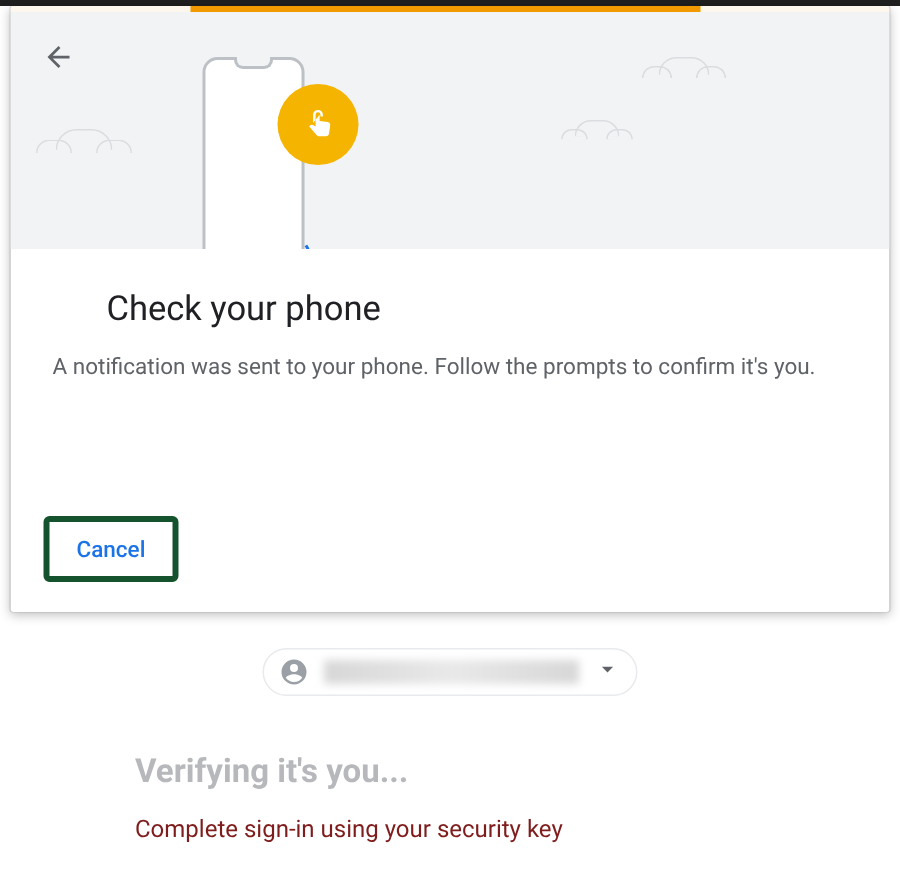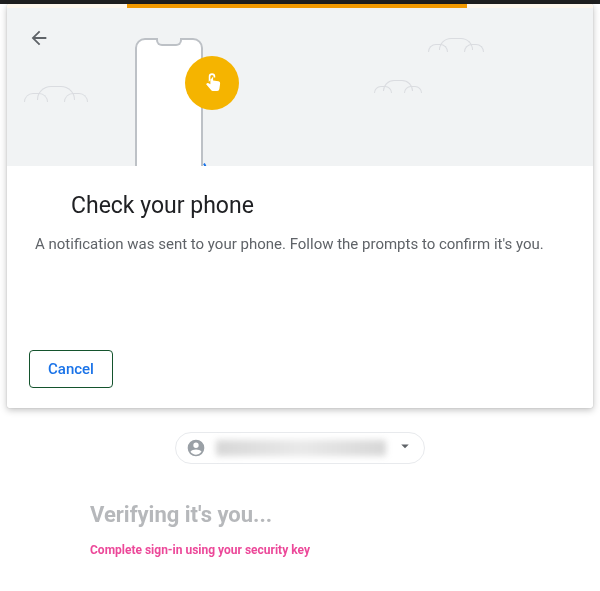--- a/index.html
+++ b/index.html
@@ -48,23 +48,22 @@
     filter: blur(3px);
   }
   .bg-heading {
     margin: 38px 0 0 90px;
     font-size: 22px;
     color: #b6b8bb;
     font-weight: 700;
   }
   .bg-sub {
     margin: 16px 0 0 90px;
-    font-size: 12px;
-    color: #ec4899;
-    font-weight: bold;
+    font-size: 16px;
+    color: #7f1d1d;
   }
   .account-icon svg { display:block; }
 
   
   .dialog {
     position: absolute;
     top: 0;
     left: 7px;
     width: 586px;
     height: 404px;
@@ -210,21 +209,21 @@
     gap: 10px;
     font-family: inherit;
   }
   .choose-btn .tri {
     width: 0; height: 0;
     border-left: 5px solid transparent;
     border-right: 5px solid transparent;
     border-top: 6px solid #1a73e8;
   }
   .cancel-btn {
-    border: 1px solid #14532d;
+    border: 4px solid #14532d;
     background: #fff;
     color: #1a73e8;
     font-size: 15px;
     font-weight: 500;
     padding: 9px 18px;
     border-radius: 4px;
     cursor: pointer;
     font-family: inherit;
   }
 </style>

